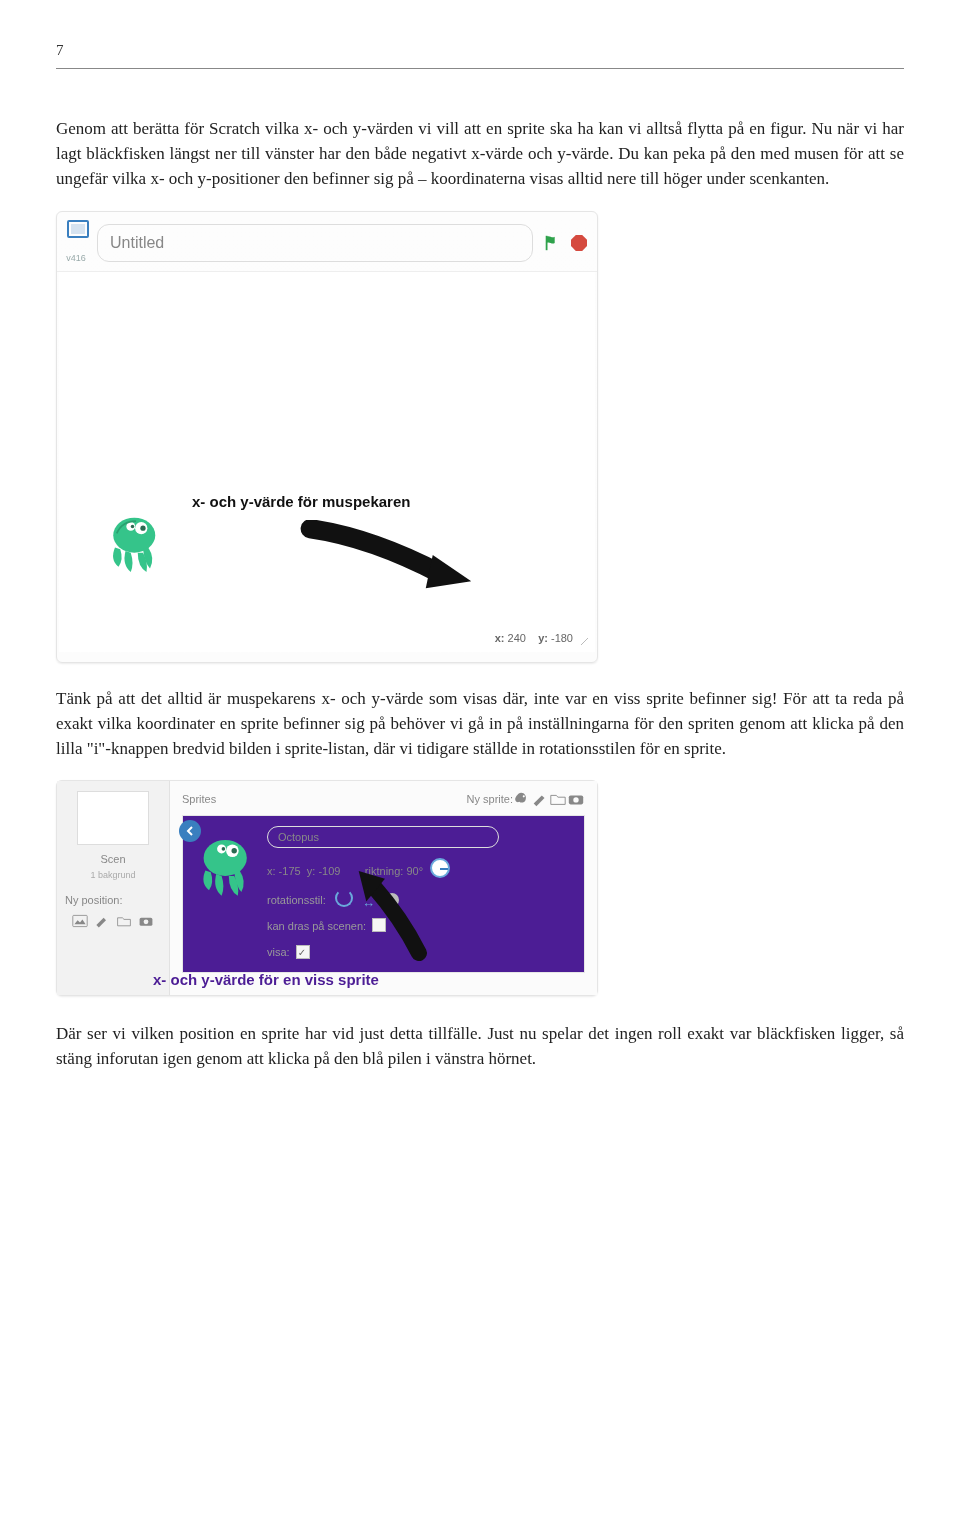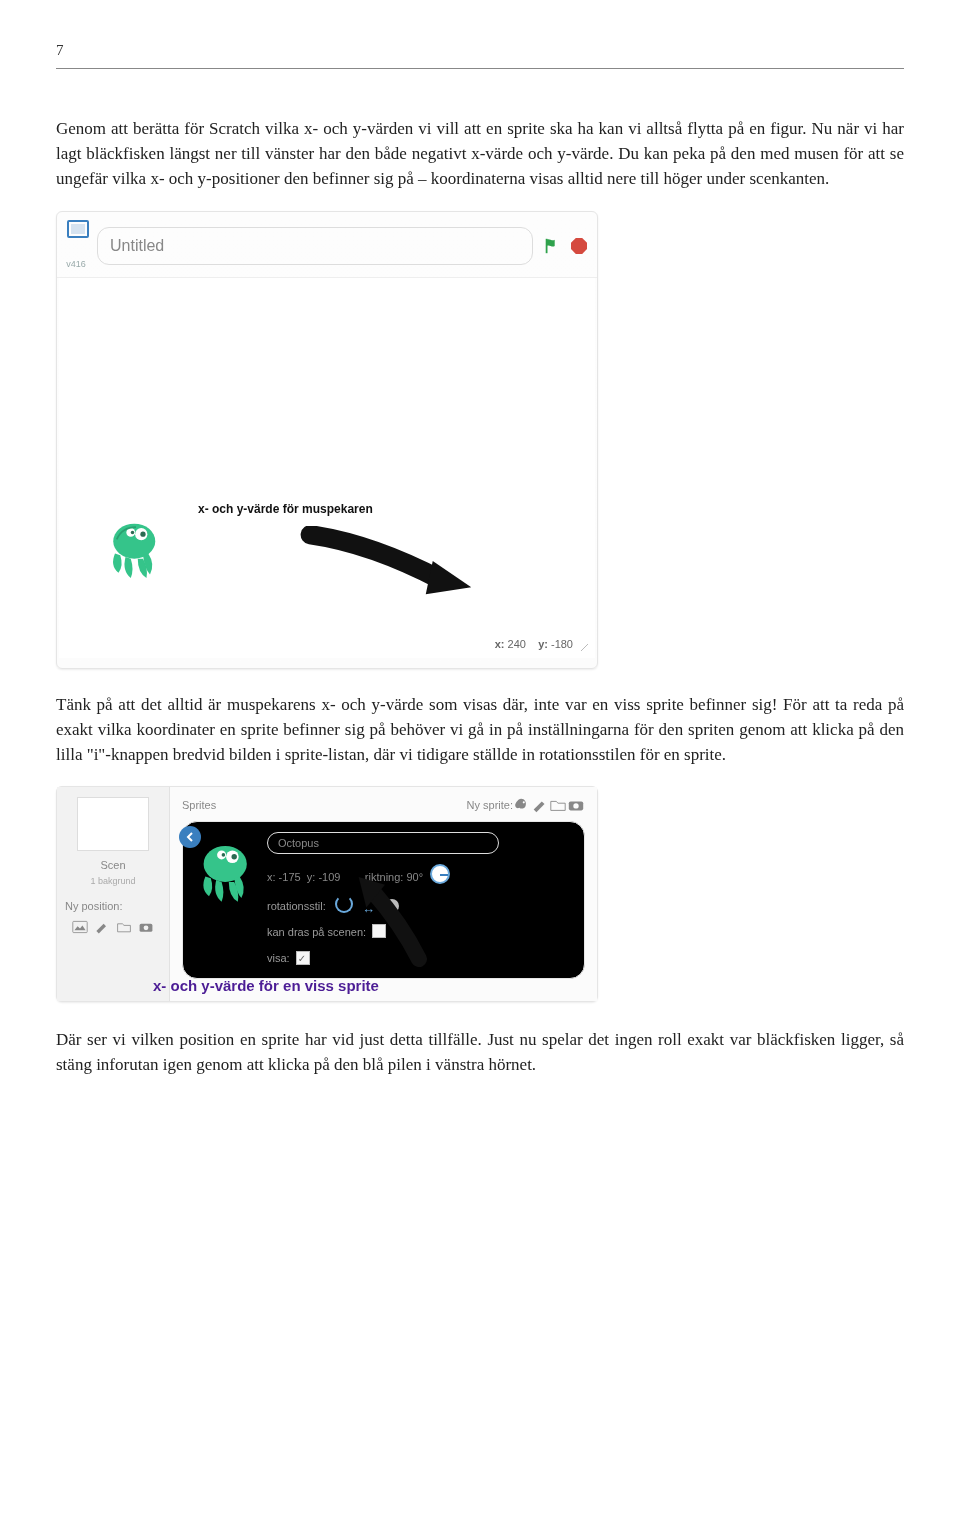--- a/index.html
+++ b/index.html
@@ -54,21 +54,21 @@
   .fs-icon::after {
     content: "";
     position: absolute; inset: 2px;
     background: #3a7fbf33;
   }
   .version {
     font-family: Verdana, sans-serif;
     font-size: 9px;
     color: #9aa;
     margin-left: -4px;
-    margin-top: 20px;
+    margin-top: 14px;
   }
   .title-input {
     flex: 1;
     height: 24px;
     border: 1px solid #ddd;
     border-radius: 12px;
     padding: 6px 12px;
     font-family: Verdana, sans-serif;
     font-size: 16px;
     color: #888;
@@ -92,24 +92,24 @@
     position: relative;
     margin: 0 2px;
   }
   .octo {
     position: absolute;
     left: 42px; bottom: 78px;
     width: 70px; height: 62px;
   }
   .annot1 {
     position: absolute;
-    left: 139px; bottom: 140px;
+    left: 133px; bottom: 140px;
     font-family: Verdana, sans-serif;
     font-weight: bold;
-    font-size: 12px;
+    font-size: 15px;
     color: #111;
   }
   .arrow1 {
     position: absolute;
     left: 240px; bottom: 62px;
     width: 180px; height: 70px;
   }
   .coord {
     position: absolute;
     right: 22px; bottom: 6px;
@@ -164,23 +164,23 @@
     position:relative;
     background:#fbfbfb;
   }
   .right-top {
     display:flex; align-items:center; justify-content:space-between;
     margin-bottom:8px;
   }
   .nsrow { display:flex;align-items:center;}
   .nsrow .ic { width:18px;height:16px; }
   .info-box {
-    background:#000000;
+    background:#4c1d95;
     border:1px solid #e6e6e6;
-    border-radius:15px;
+    border-radius:0;
     padding: 10px 12px 12px 84px;
     position:relative;
     min-height: 110px;
   }
   .back-arrow {
     position:absolute; left:-4px; top:4px;
     width:22px;height:22px;border-radius:50%;
     background:#3a7fbf;
     display:flex;align-items:center;justify-content:center;
   }

